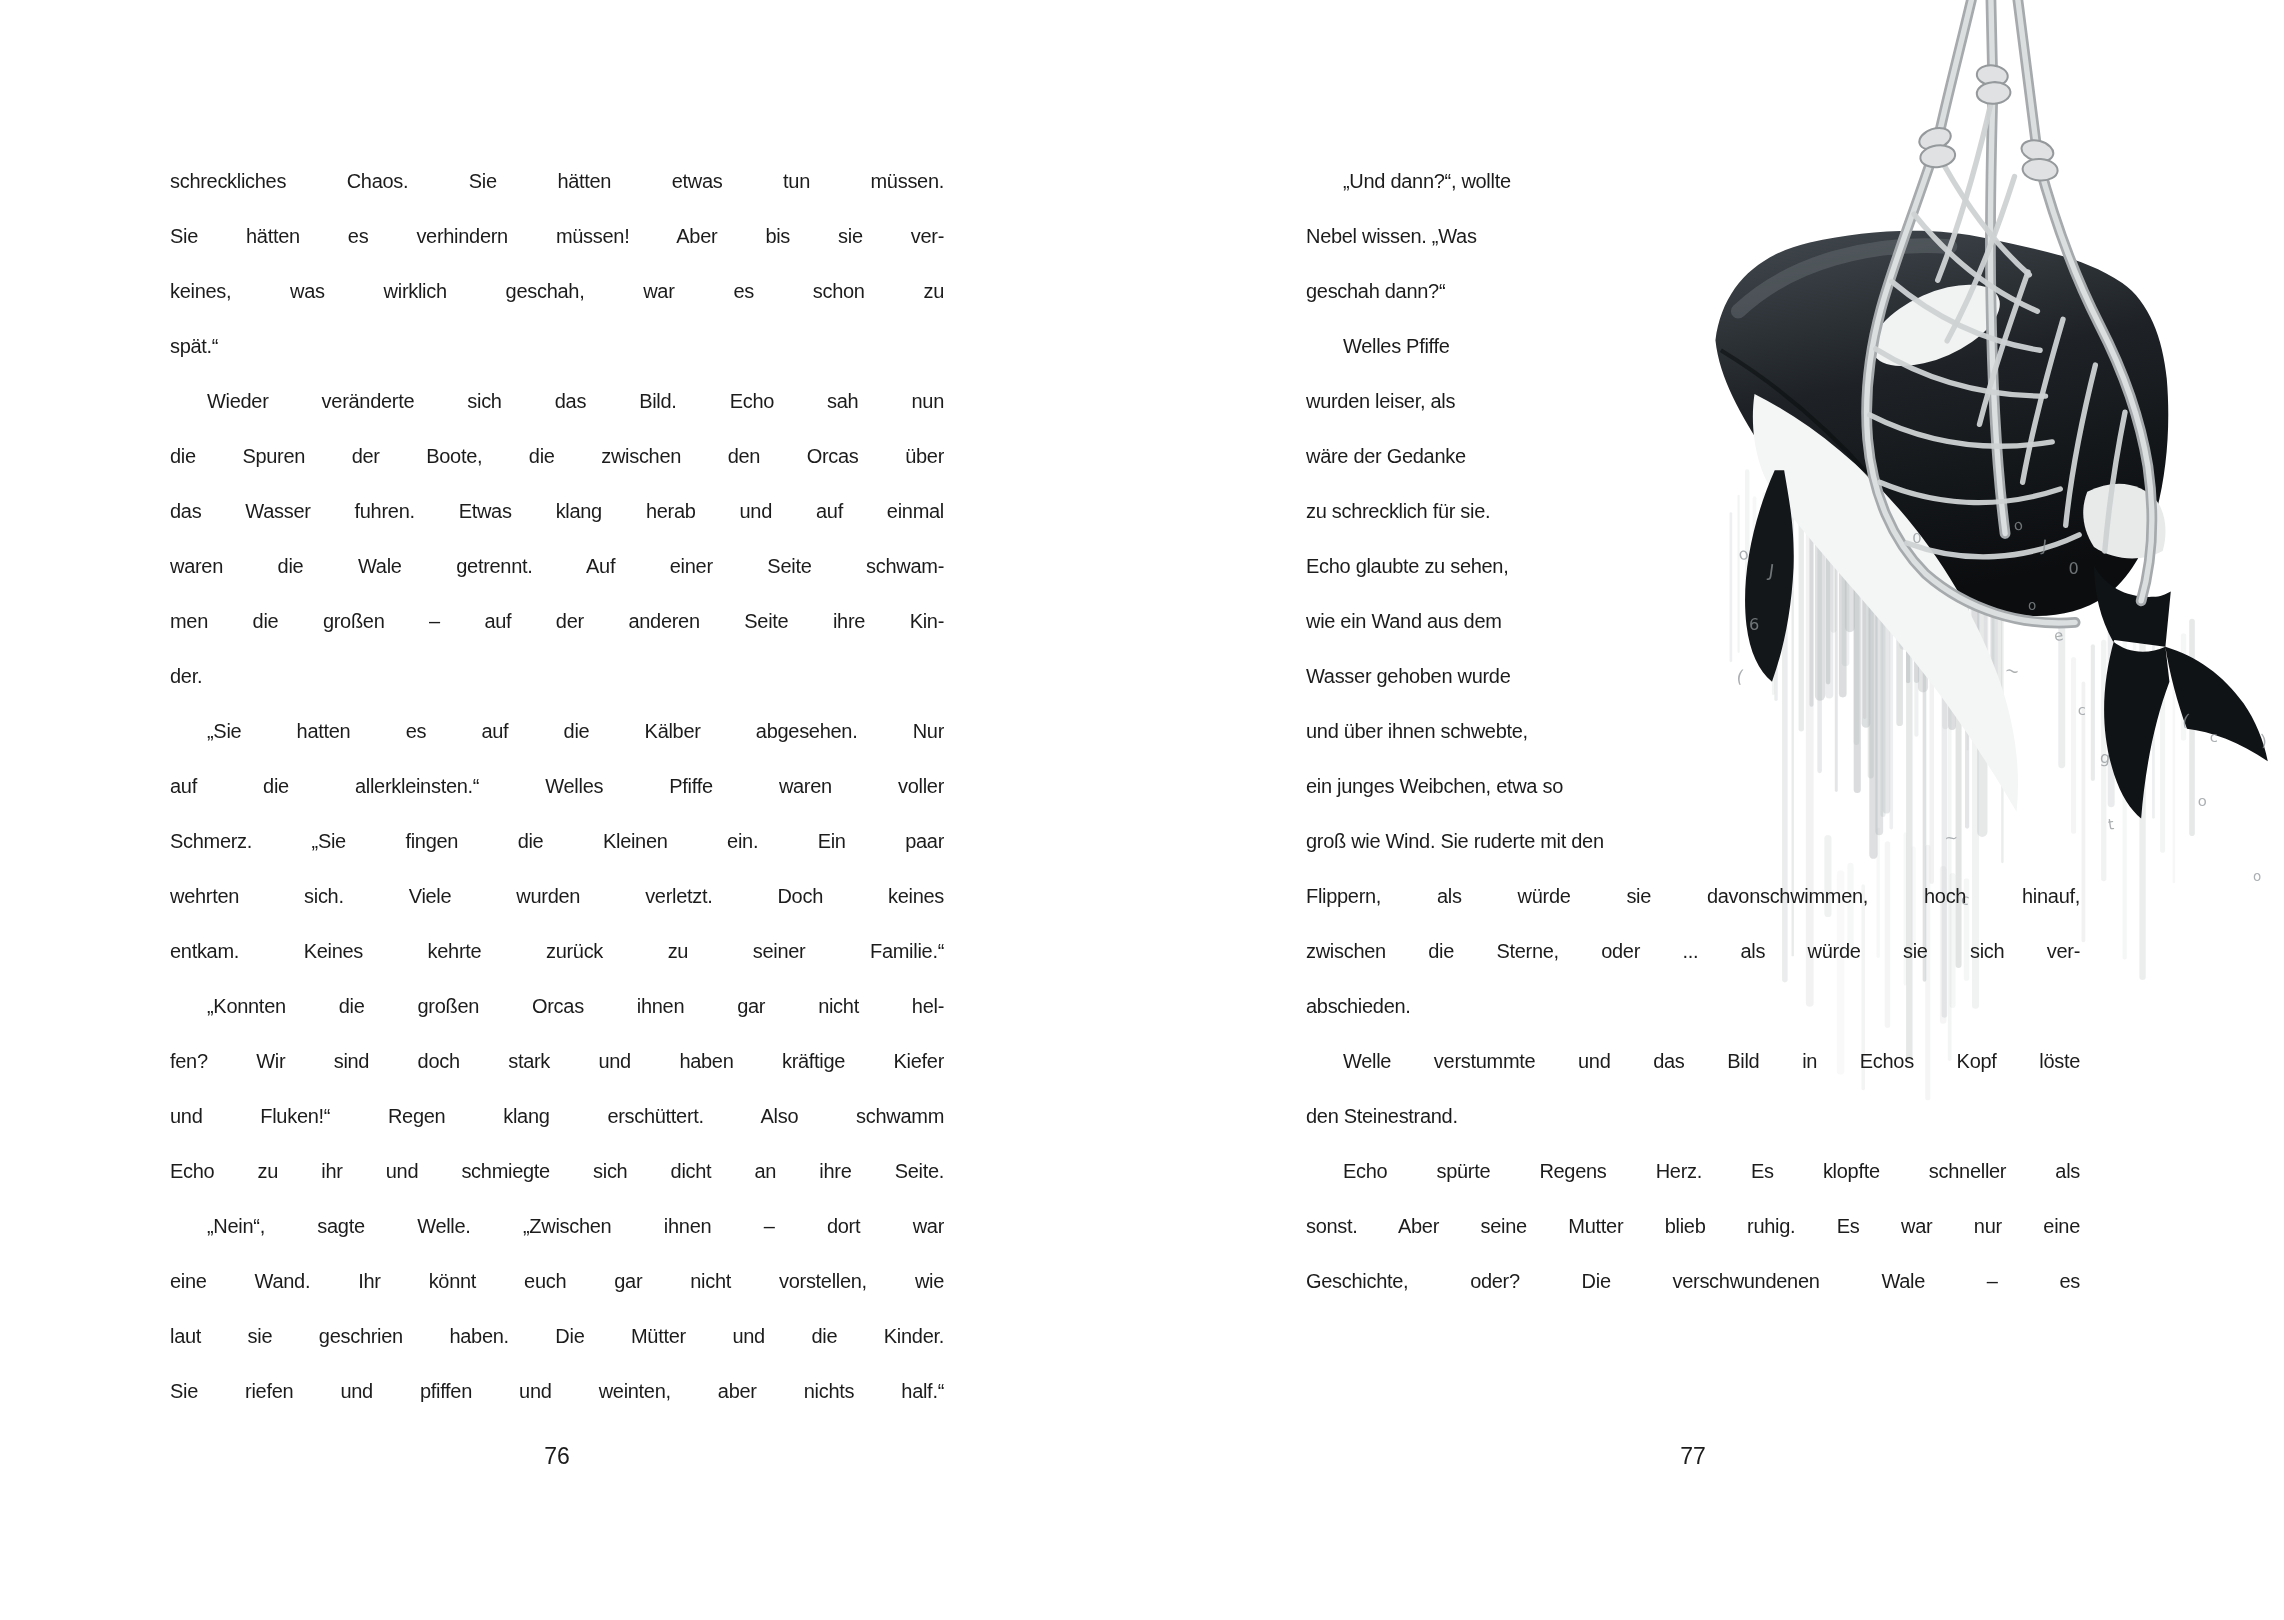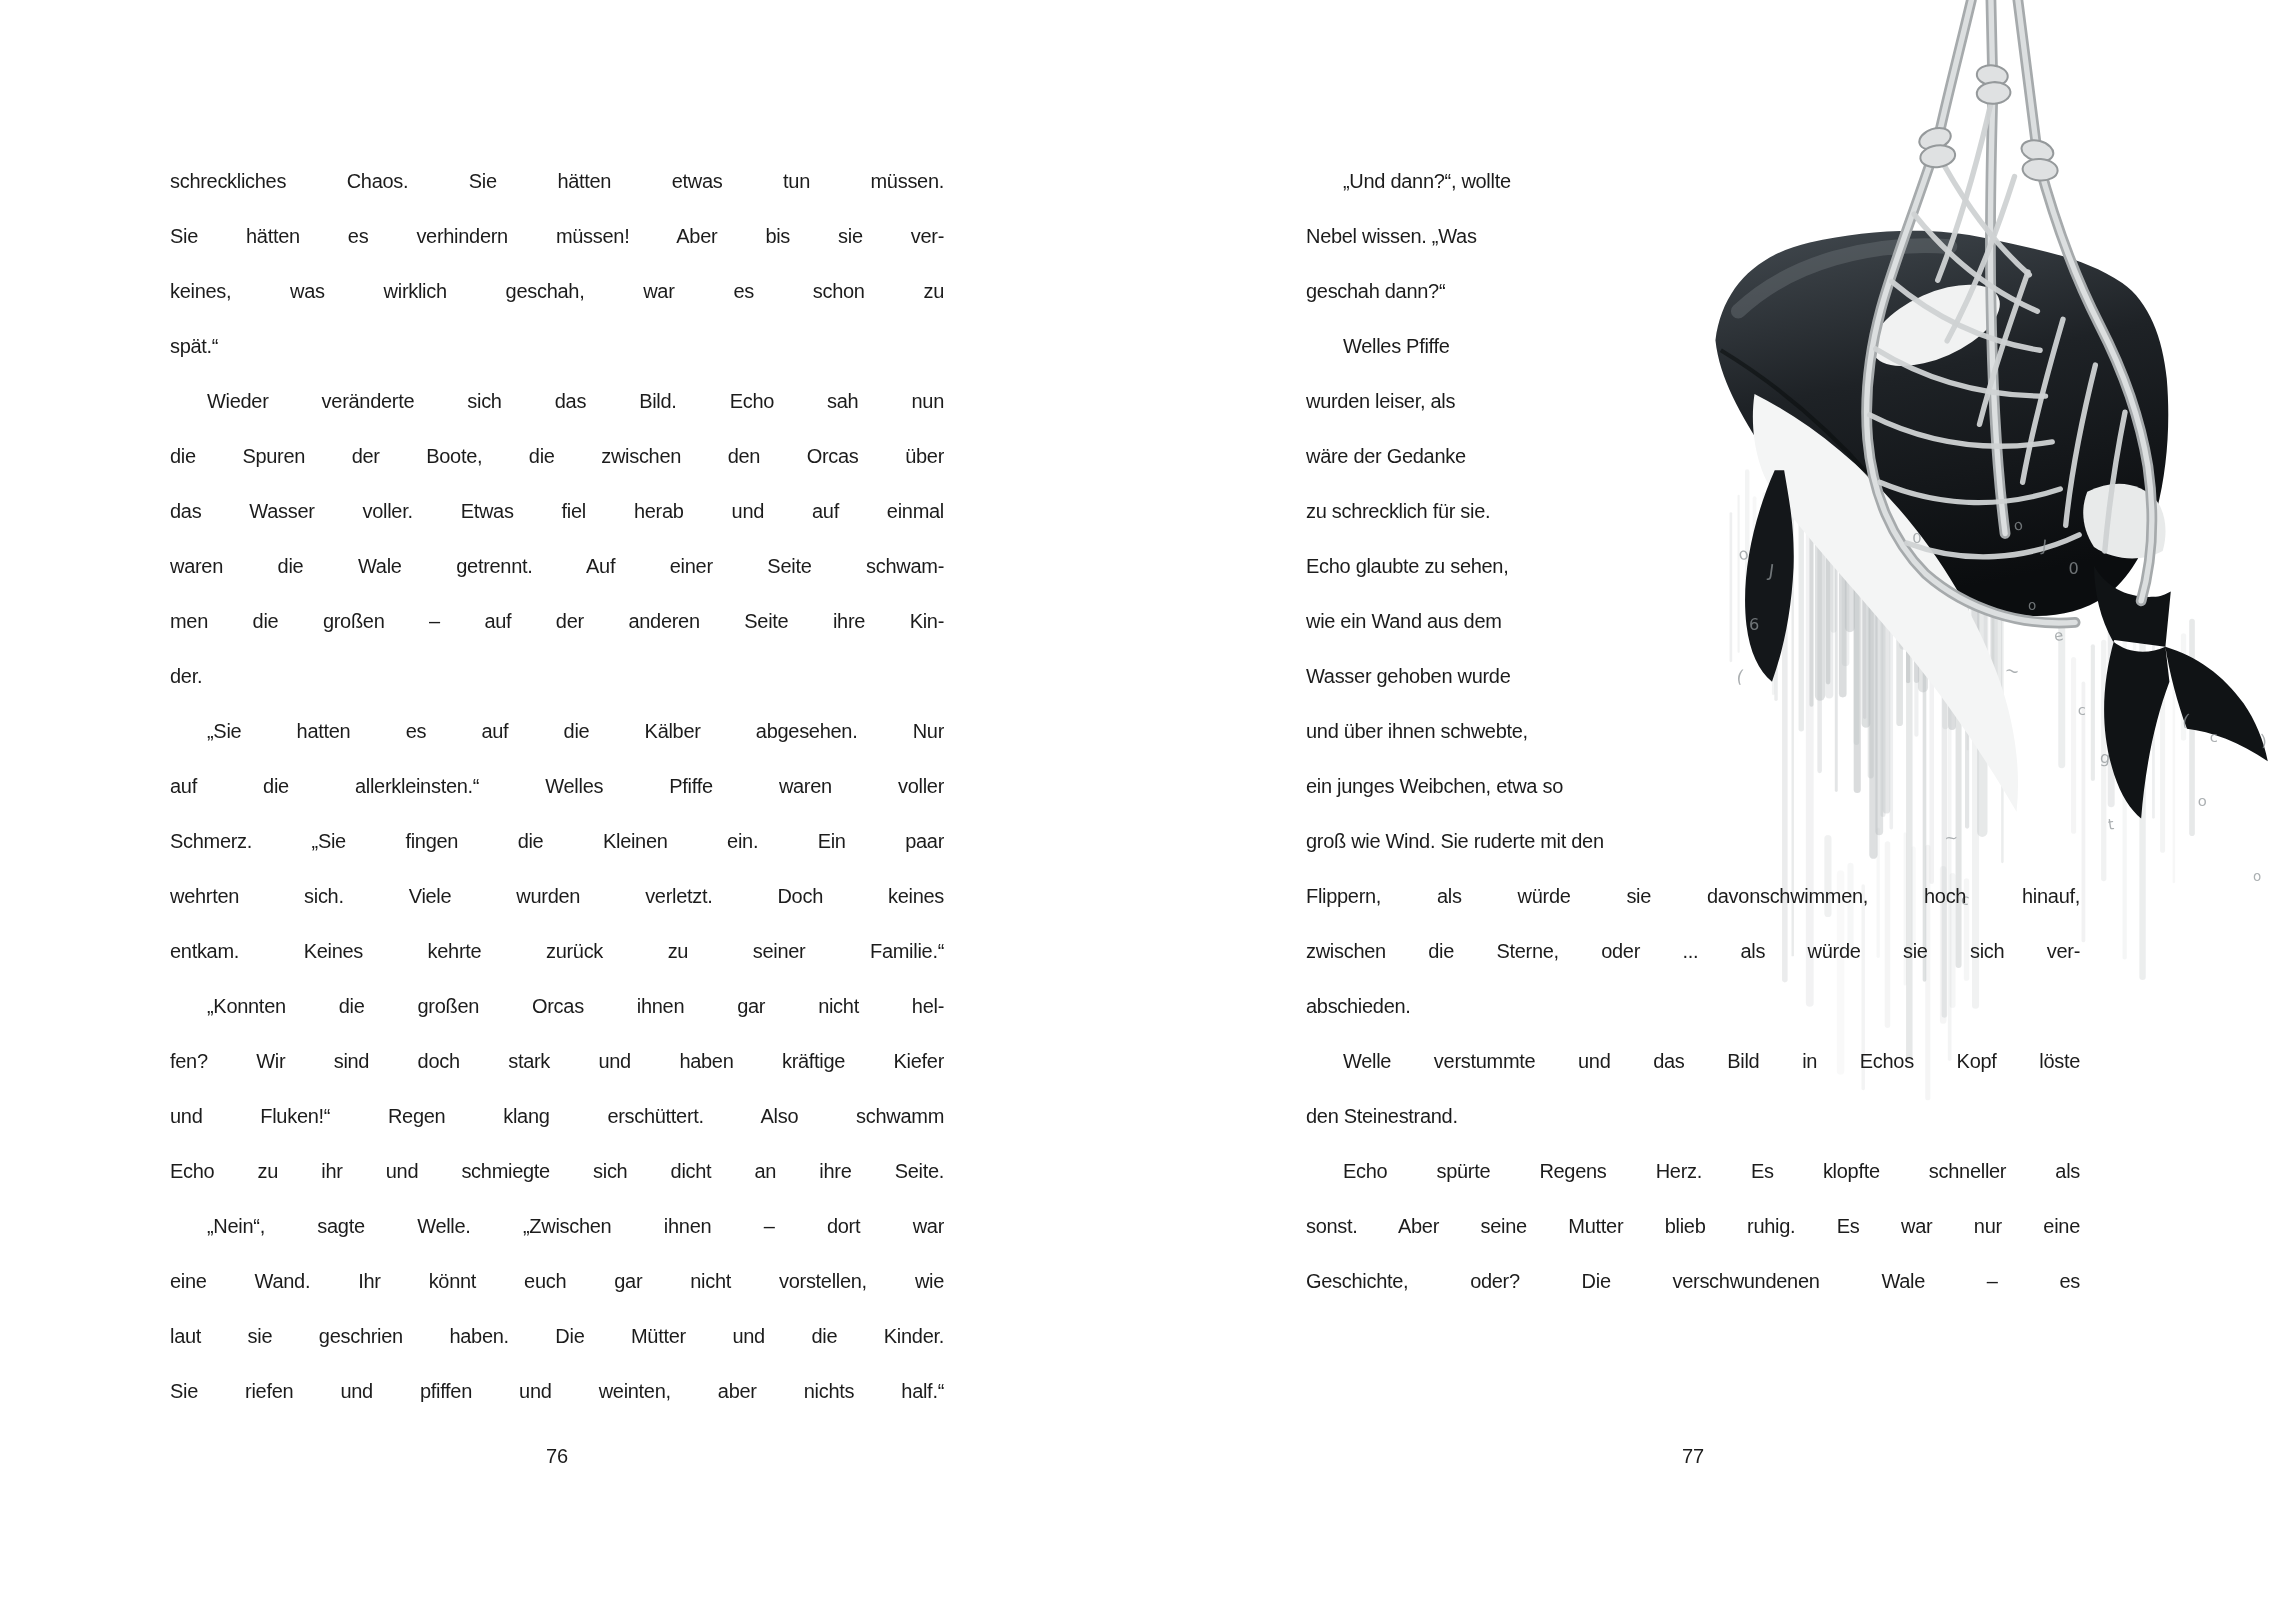--- a/index.html
+++ b/index.html
@@ -17,42 +17,42 @@
     font-size:20px;letter-spacing:-0.3px;line-height:55px;
   }
   .page.left  .textcol{left:170px;}
   .page.right .textcol{left:164px;}
   .para{margin:0;}
   .para.indent .line:first-child{padding-left:37px;}
   .line{height:55px;line-height:55px;overflow:hidden;}
   .line.fill{text-align:justify;text-align-last:justify;}
   .pagenum{
     position:absolute;top:1429px;width:774px;z-index:2;
-    text-align:center;font-size:20px;letter-spacing:0;line-height:55px;color:#1c1c1c;
+    text-align:center;font-size:23px;letter-spacing:0;line-height:55px;color:#1c1c1c;
   }
   .page.left  .pagenum{left:170px;}
   .page.right .pagenum{left:164px;}
 </style>
 </head>
 <body>
 
 <div class="spread">
 
   <section class="page left">
     <div class="textcol">
         <div class="para">
           <div class="line fill"><span>schreckliches Chaos. Sie hätten etwas tun müssen.</span></div>
           <div class="line fill"><span>Sie hätten es verhindern müssen! Aber bis sie ver-</span></div>
           <div class="line fill"><span>keines, was wirklich geschah, war es schon zu</span></div>
           <div class="line"><span>spät.“</span></div>
         </div>
         <div class="para indent">
           <div class="line fill"><span>Wieder veränderte sich das Bild. Echo sah nun</span></div>
           <div class="line fill"><span>die Spuren der Boote, die zwischen den Orcas über</span></div>
-          <div class="line fill"><span>das Wasser voller. Etwas fiel herab und auf einmal</span></div>
+          <div class="line fill"><span>das Wasser fuhren. Etwas klang herab und auf einmal</span></div>
           <div class="line fill"><span>waren die Wale getrennt. Auf einer Seite schwam-</span></div>
           <div class="line fill"><span>men die großen – auf der anderen Seite ihre Kin-</span></div>
           <div class="line"><span>der.</span></div>
         </div>
         <div class="para indent">
           <div class="line fill"><span>„Sie hatten es auf die Kälber abgesehen. Nur</span></div>
           <div class="line fill"><span>auf die allerkleinsten.“ Welles Pfiffe waren voller</span></div>
           <div class="line fill"><span>Schmerz. „Sie fingen die Kleinen ein. Ein paar</span></div>
           <div class="line fill"><span>wehrten sich. Viele wurden verletzt. Doch keines</span></div>
           <div class="line fill"><span>entkam. Keines kehrte zurück zu seiner Familie.“</span></div>

